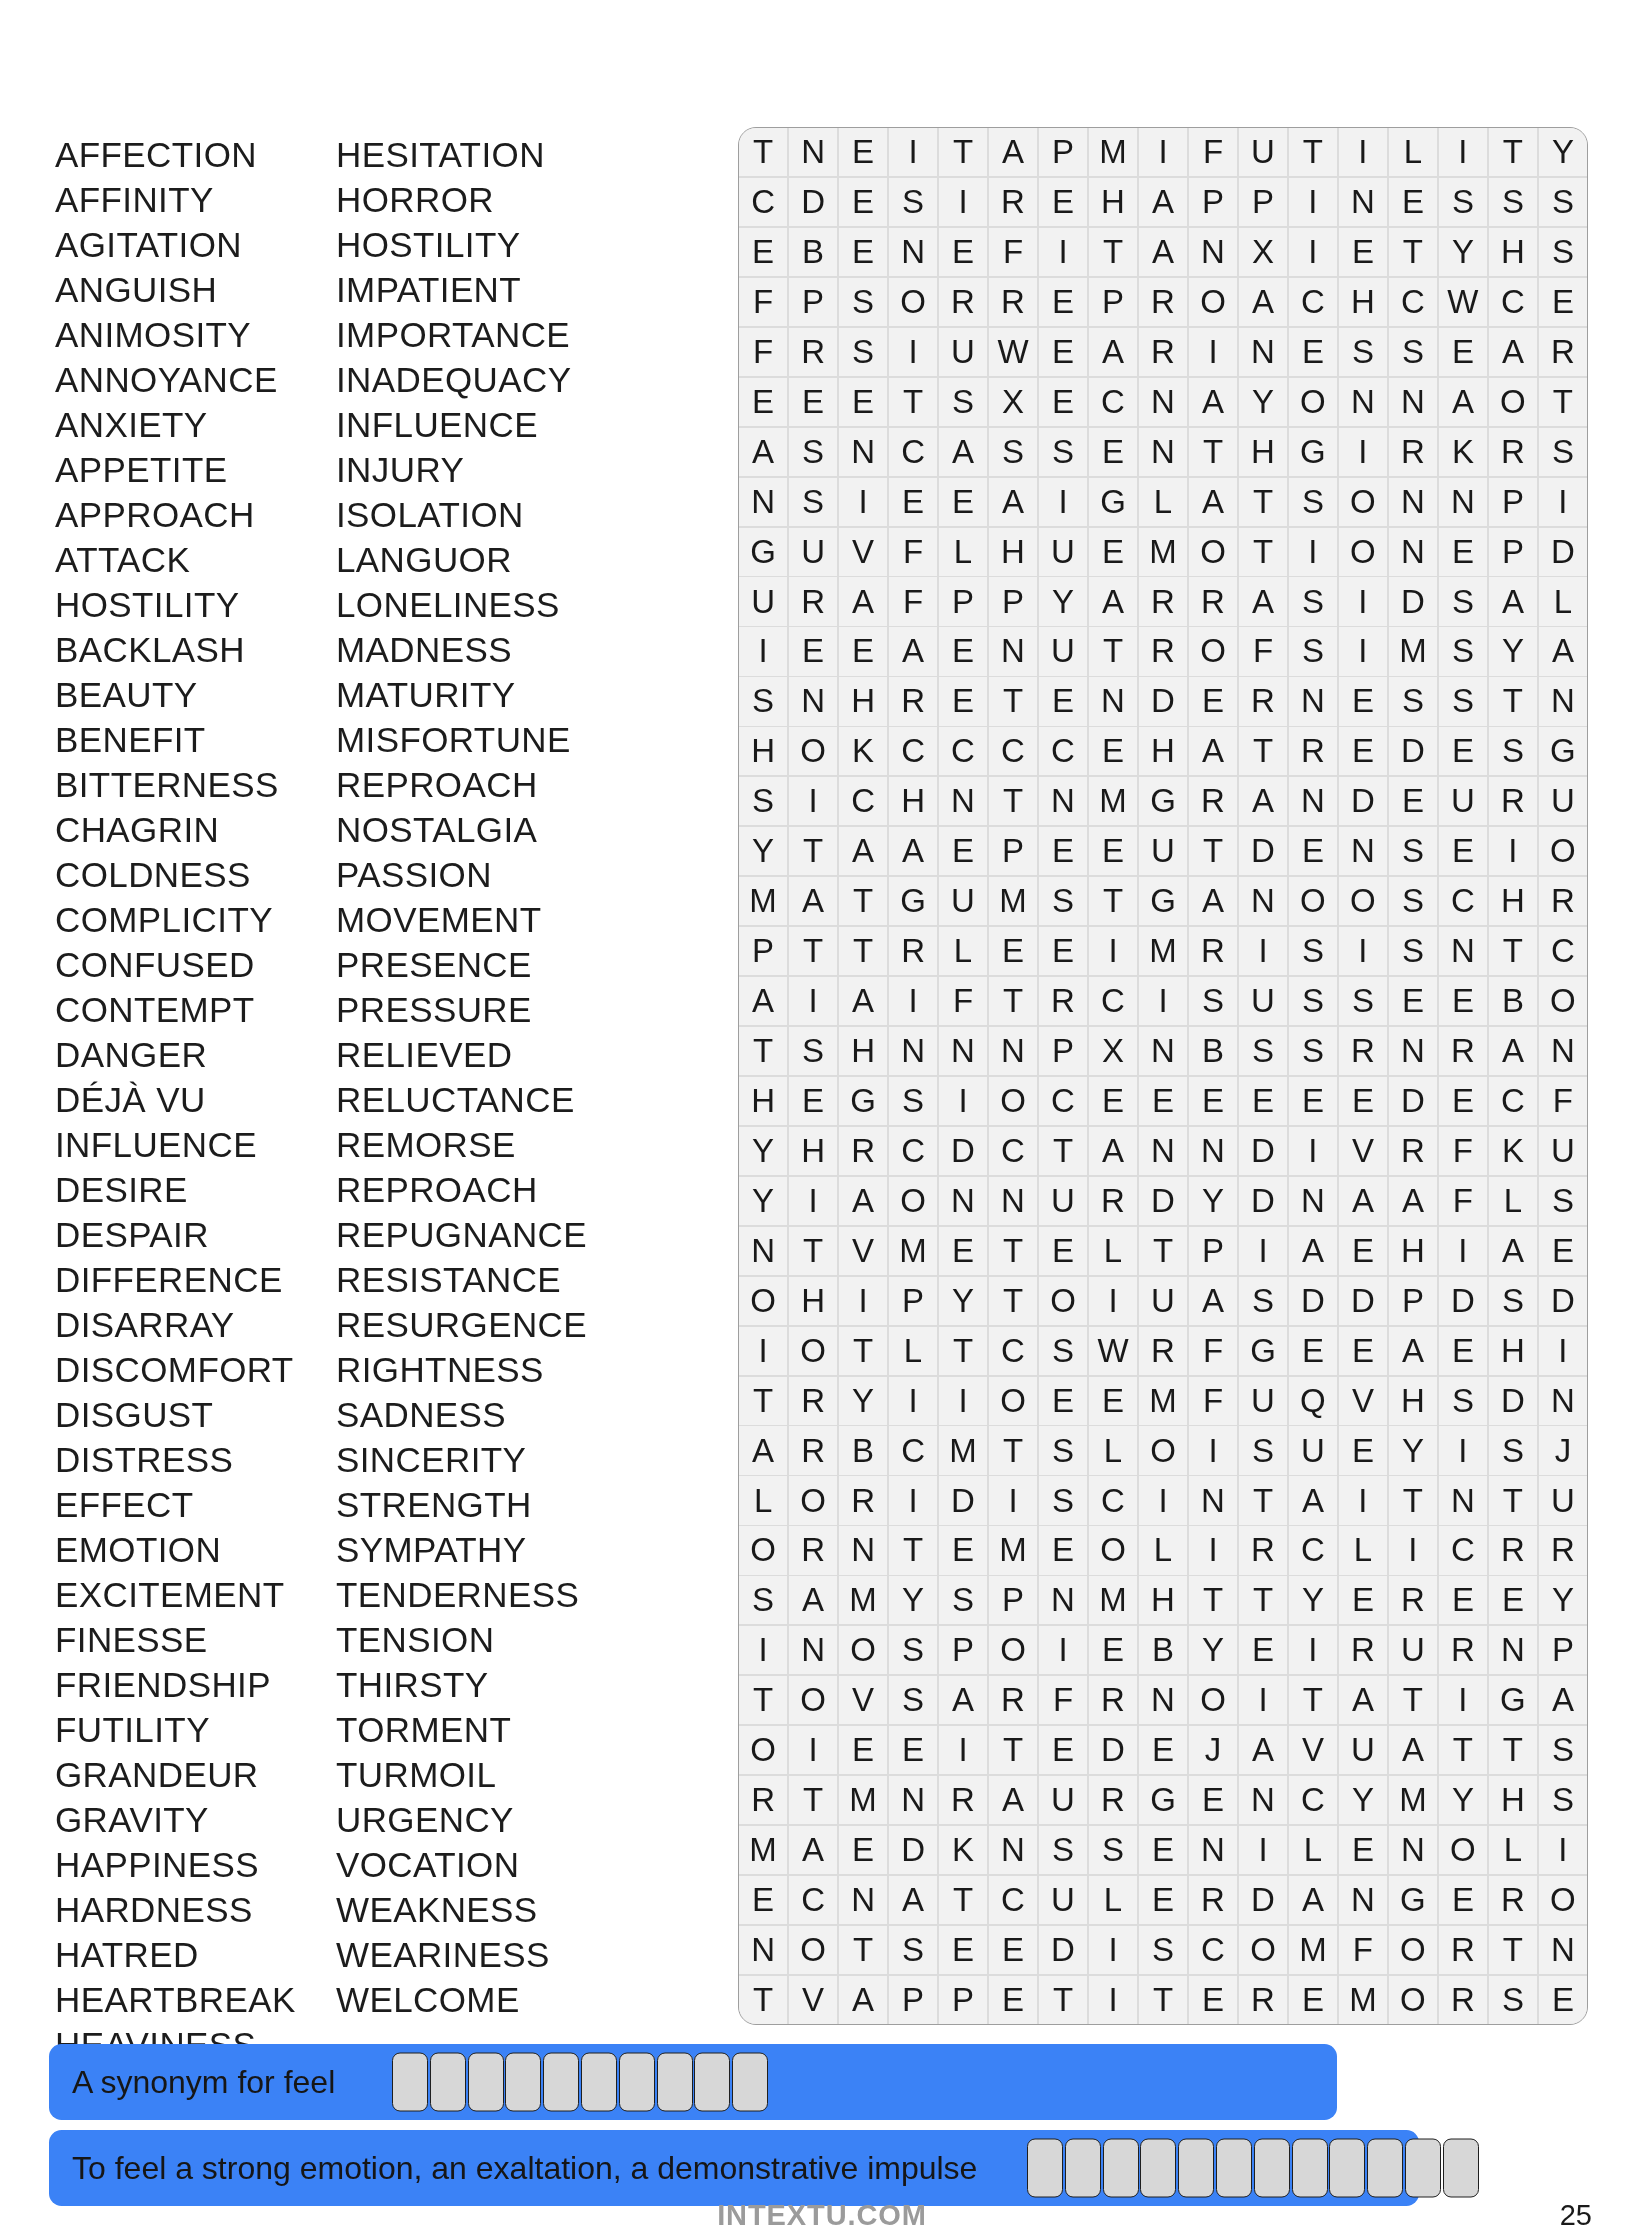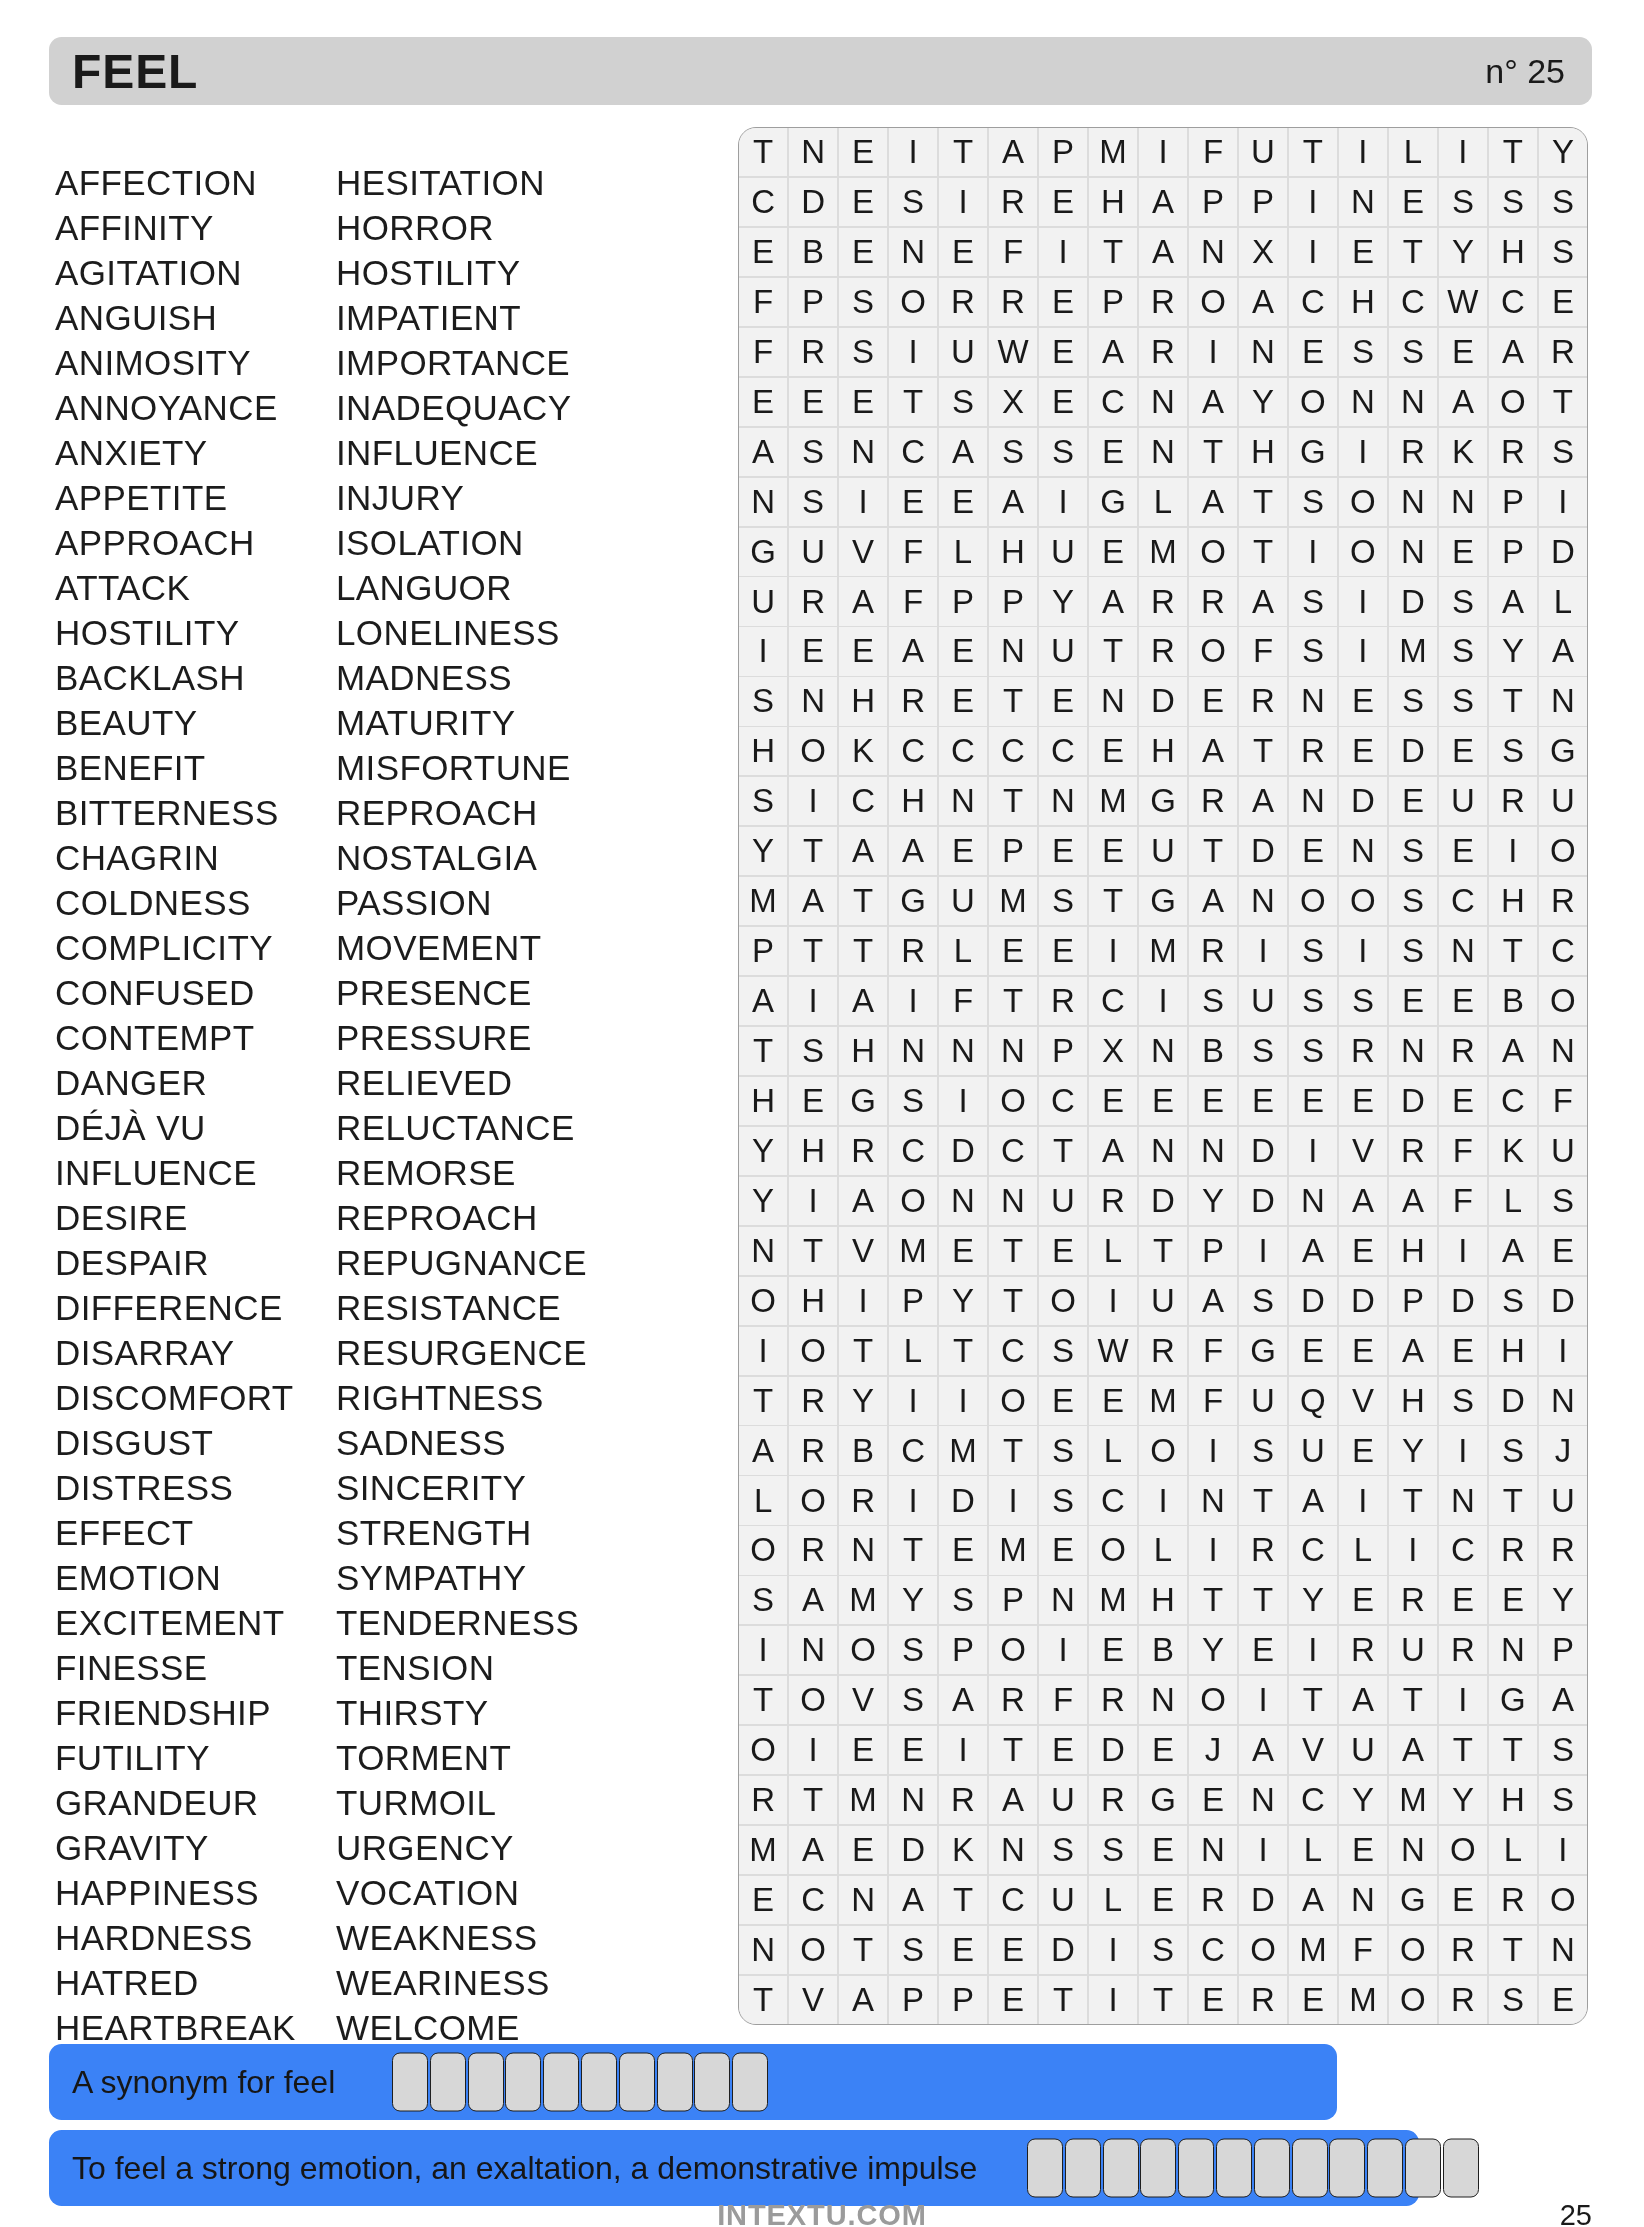--- a/index.html
+++ b/index.html
@@ -31,21 +31,20 @@
     color:#1a1a1a;
   }
   .header .num{
     font-size:34px;
     font-weight:400;
     color:#1a1a1a;
   }
   .word-col{
     position:absolute;
     top:132px;
-    margin-top:28px;
   }
   .word-col.col1{left:55px;}
   .word-col.col2{left:336px;}
   .word{
     height:45px;
     line-height:45px;
     font-size:35px;
     letter-spacing:0.4px;
     white-space:nowrap;
     color:#1c1c1c;
@@ -121,24 +120,20 @@
     font-size:29px;
     font-weight:400;
     color:#1a1a1a;
   }
 </style>
 </head>
 <body>
 
 <div class="page">
 
-  <div class="header">
-    <span class="title">FEEL</span>
-    <span class="num">n° 25</span>
-  </div>
 
   <div class="word-col col1">
       <div class="word">AFFECTION</div>
       <div class="word">AFFINITY</div>
       <div class="word">AGITATION</div>
       <div class="word">ANGUISH</div>
       <div class="word">ANIMOSITY</div>
       <div class="word">ANNOYANCE</div>
       <div class="word">ANXIETY</div>
       <div class="word">APPETITE</div>

